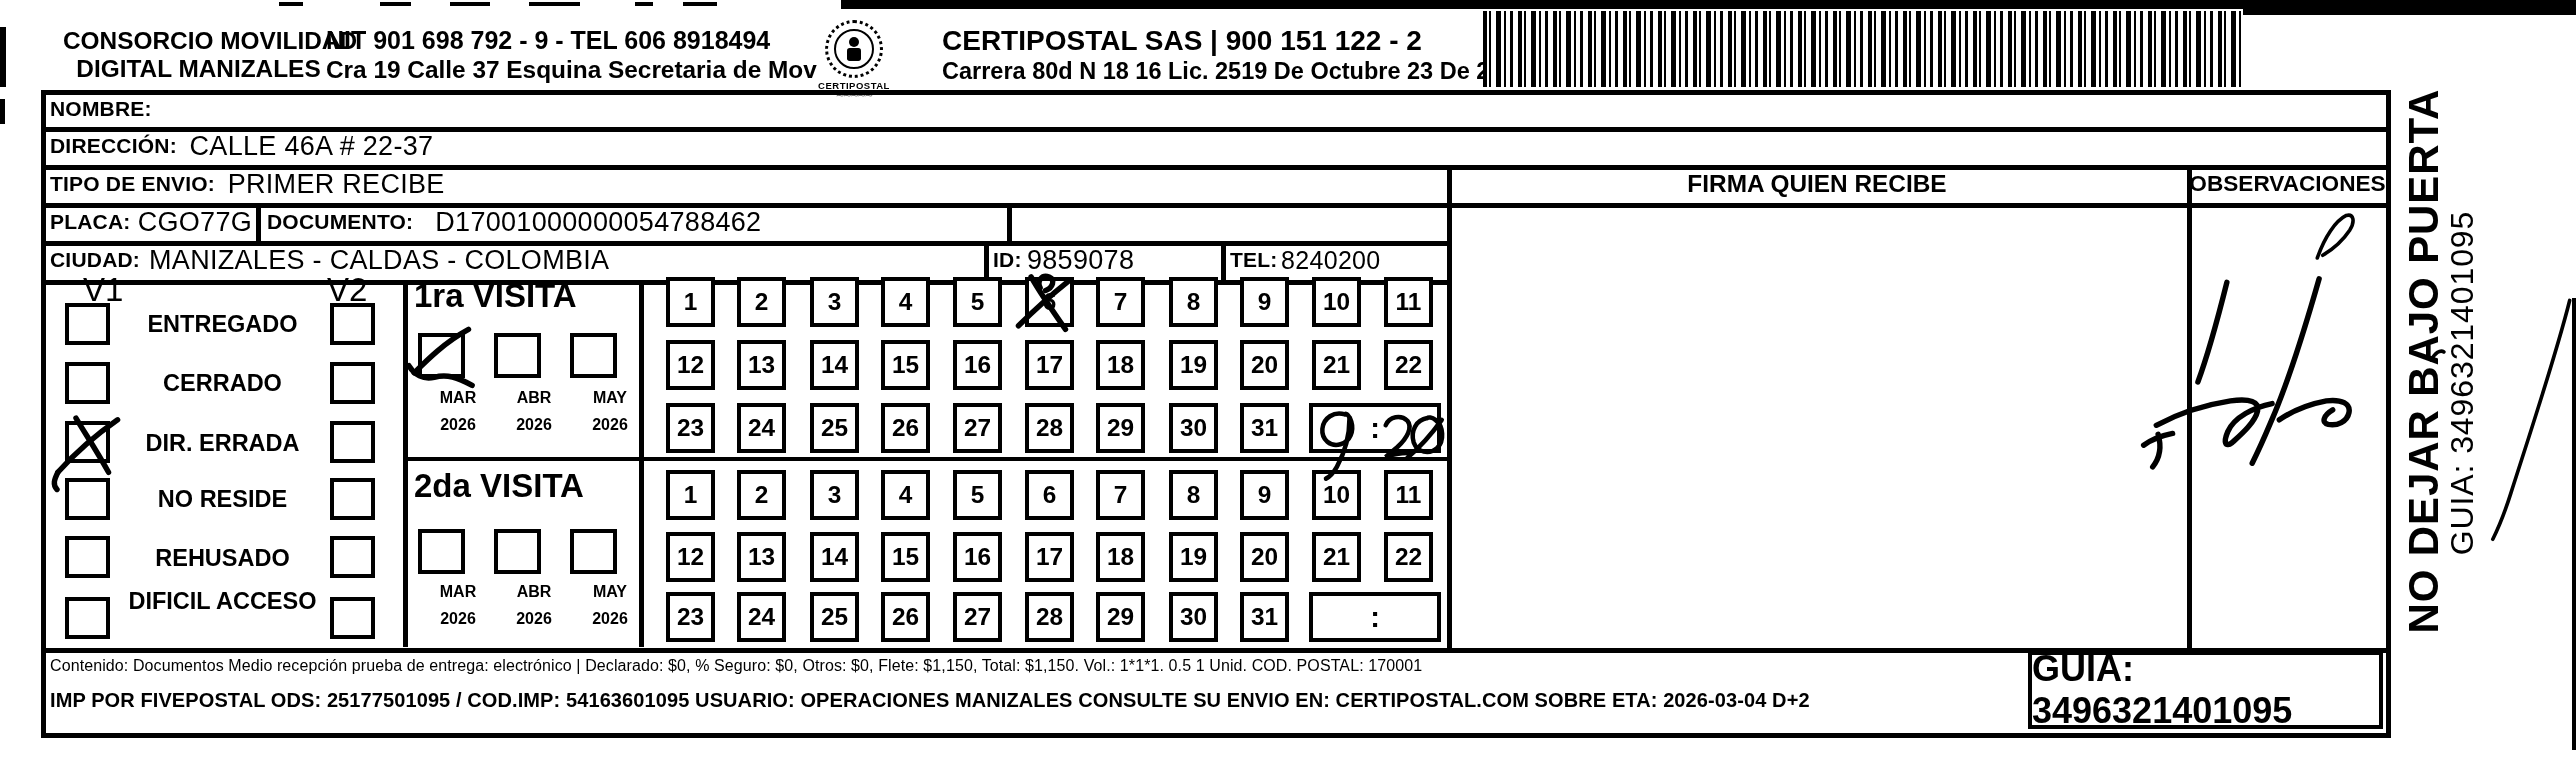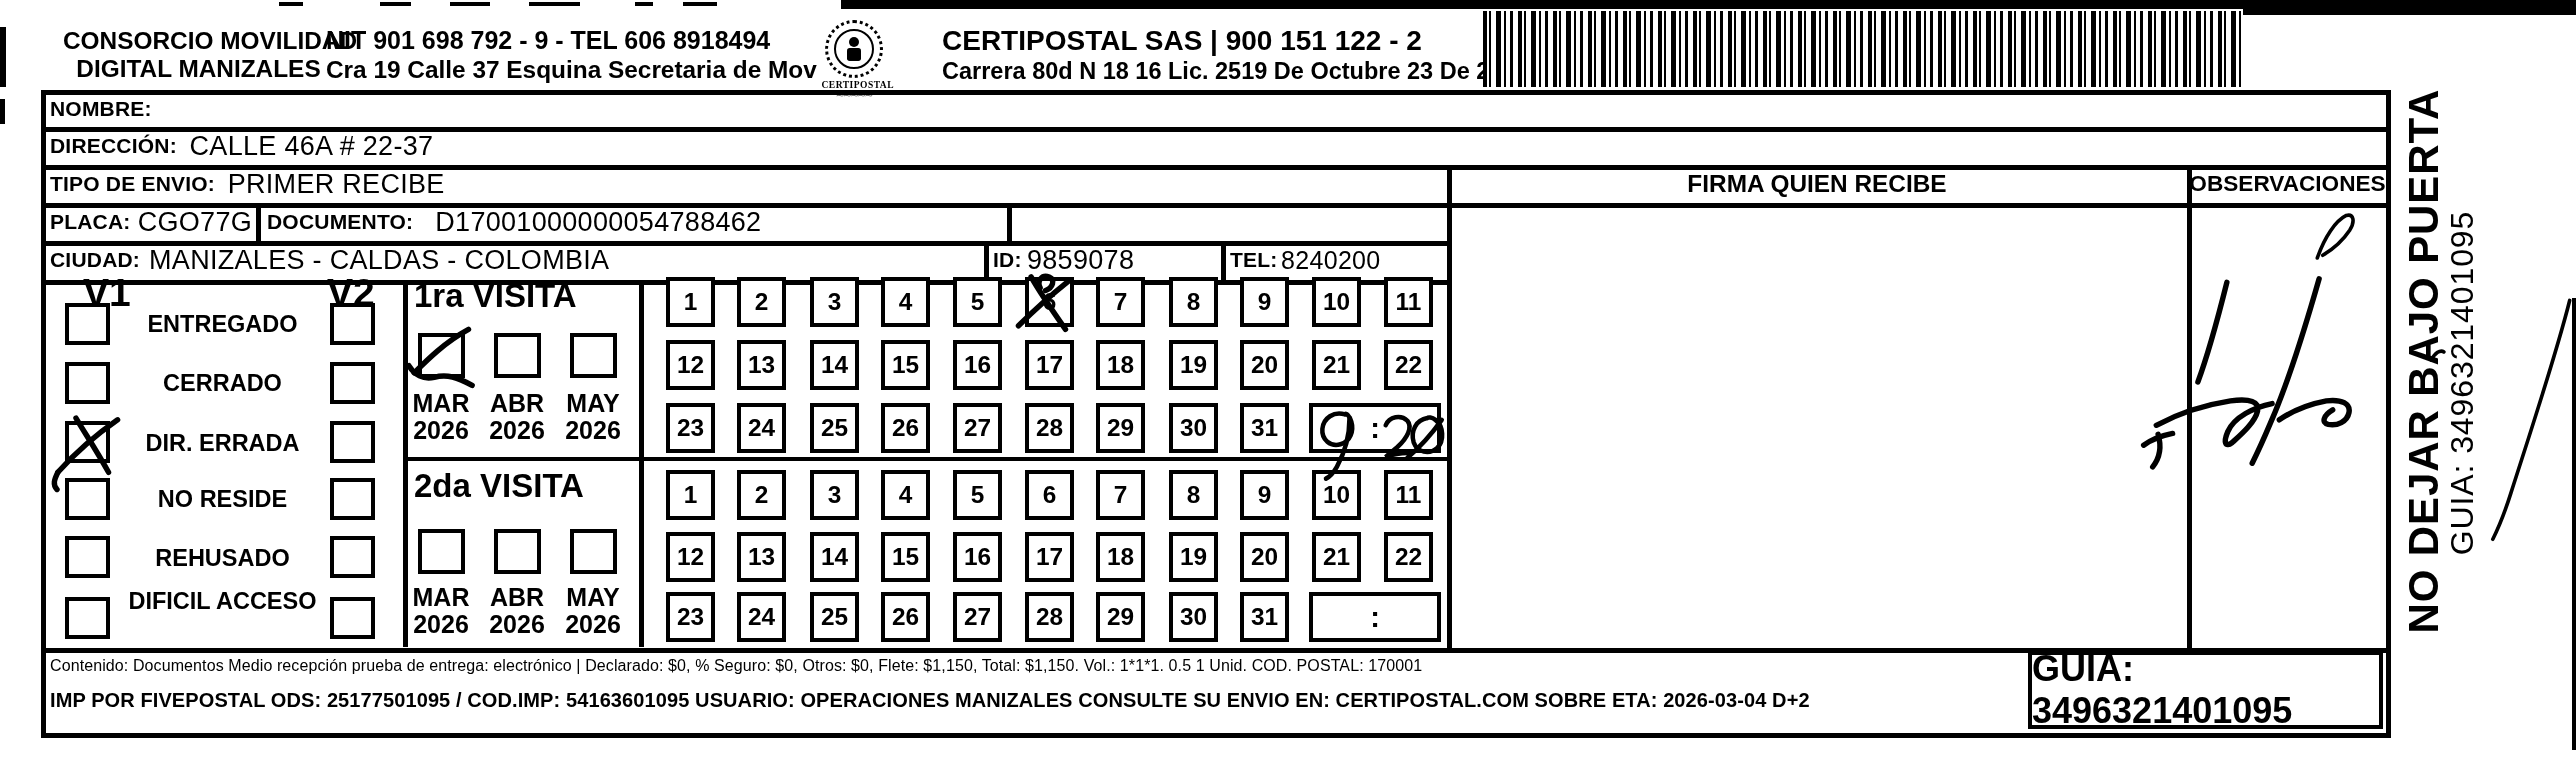--- a/index.html
+++ b/index.html
@@ -12,23 +12,23 @@
   .val{font-weight:400;font-size:27px;letter-spacing:0.3px;}
   .cellhead{position:absolute;height:38px;display:flex;align-items:center;justify-content:center;
             font-weight:700;}
   .cb{position:absolute;width:45px;height:42px;border:4.5px solid #000;box-sizing:border-box;background:#fff;}
   .mbox{position:absolute;width:47px;height:45px;border:4.5px solid #000;box-sizing:border-box;background:#fff;}
   .daybox{position:absolute;width:49px;height:50px;border:4.5px solid #000;box-sizing:border-box;
           display:flex;align-items:center;justify-content:center;font-weight:700;font-size:24.4px;background:#fff;}
   .widebox{position:absolute;width:132px;height:50px;border:4.5px solid #000;box-sizing:border-box;
            display:flex;align-items:center;justify-content:center;font-weight:700;font-size:29px;background:#fff;}
   .optlabel{position:absolute;width:217px;left:114px;text-align:center;font-weight:700;font-size:23.5px;}
-  .vhead{position:absolute;font-weight:700;font-size:39px;}
+  .vhead{position:absolute;font-weight:400;font-size:33px;}
   .vtitle{position:absolute;font-weight:700;font-size:33px;white-space:nowrap;}
-  .mlabel{position:absolute;width:76px;text-align:center;font-weight:700;font-size:25px;}
+  .mlabel{position:absolute;width:76px;text-align:center;font-weight:700;font-size:16px;margin-left:17px;}
   .hdr{position:absolute;white-space:nowrap;}
   .sideline{position:absolute;transform:rotate(-90deg);text-align:center;white-space:nowrap;}
   .barcode{position:absolute;left:1483px;top:11px;width:760px;height:76px;
     background:repeating-linear-gradient(90deg,#000 0 3.6px,#fff 3.6px 6.3px,#000 6.3px 8.1px,#fff 8.1px 12.7px,
       #000 12.7px 18px,#fff 18px 21px,#000 21px 22.6px,#fff 22.6px 27px,#000 27px 30px,#fff 30px 35px);}
   .guiabox{position:absolute;left:2028px;top:651px;width:355px;height:78px;border:4.5px solid #000;
            box-sizing:border-box;display:flex;align-items:center;justify-content:center;
            font-weight:700;font-size:36px;background:#fff;}
   svg.marks{position:absolute;left:0;top:0;pointer-events:none;}
   .logo-ring{position:absolute;left:825px;top:20px;width:58px;height:58px;border:3.6px dotted #000;
@@ -64,21 +64,21 @@
     <div>NIT 901 698 792 - 9 - TEL 606 8918494</div>
     <div style="font-size:24.4px;">Cra 19 Calle 37 Esquina Secretaria de Mov</div>
   </div>
 
   <div class="logo-ring">
     <div class="logo-inner">
         <div class="logo-head"></div>
         <div class="logo-body"></div>
       </div>
   </div>
-  <div class="hdr" style="left:814px;top:80px;width:80px;text-align:right;font-weight:700;font-size:9.5px;letter-spacing:0.5px;font-family:Liberation Serif, serif;">CERTIPOSTAL</div>
+  <div class="hdr" style="left:814px;top:80px;width:80px;text-align:center;font-weight:700;font-size:9.5px;letter-spacing:0.5px;">CERTIPOSTAL</div>
   <div class="hdr" style="left:814px;top:89px;width:80px;text-align:center;font-size:8.1px;letter-spacing:-0.9px;">⁓⁓⁓⁓⁓</div>
 
   <div class="hdr" style="left:942px;top:23.5px;">
     <div style="font-weight:700;font-size:28px;line-height:33px;">CERTIPOSTAL SAS | 900 151 122 - 2</div>
     <div style="font-weight:700;font-size:23.5px;line-height:29px;">Carrera 80d N 18 16  Lic. 2519 De Octubre 23 De 2015</div>
   </div>
 
   <div class="barcode"></div>
 
   <div class="hl" style="left:41px;top:90px;width:2350px;height:4.5px;"></div>

